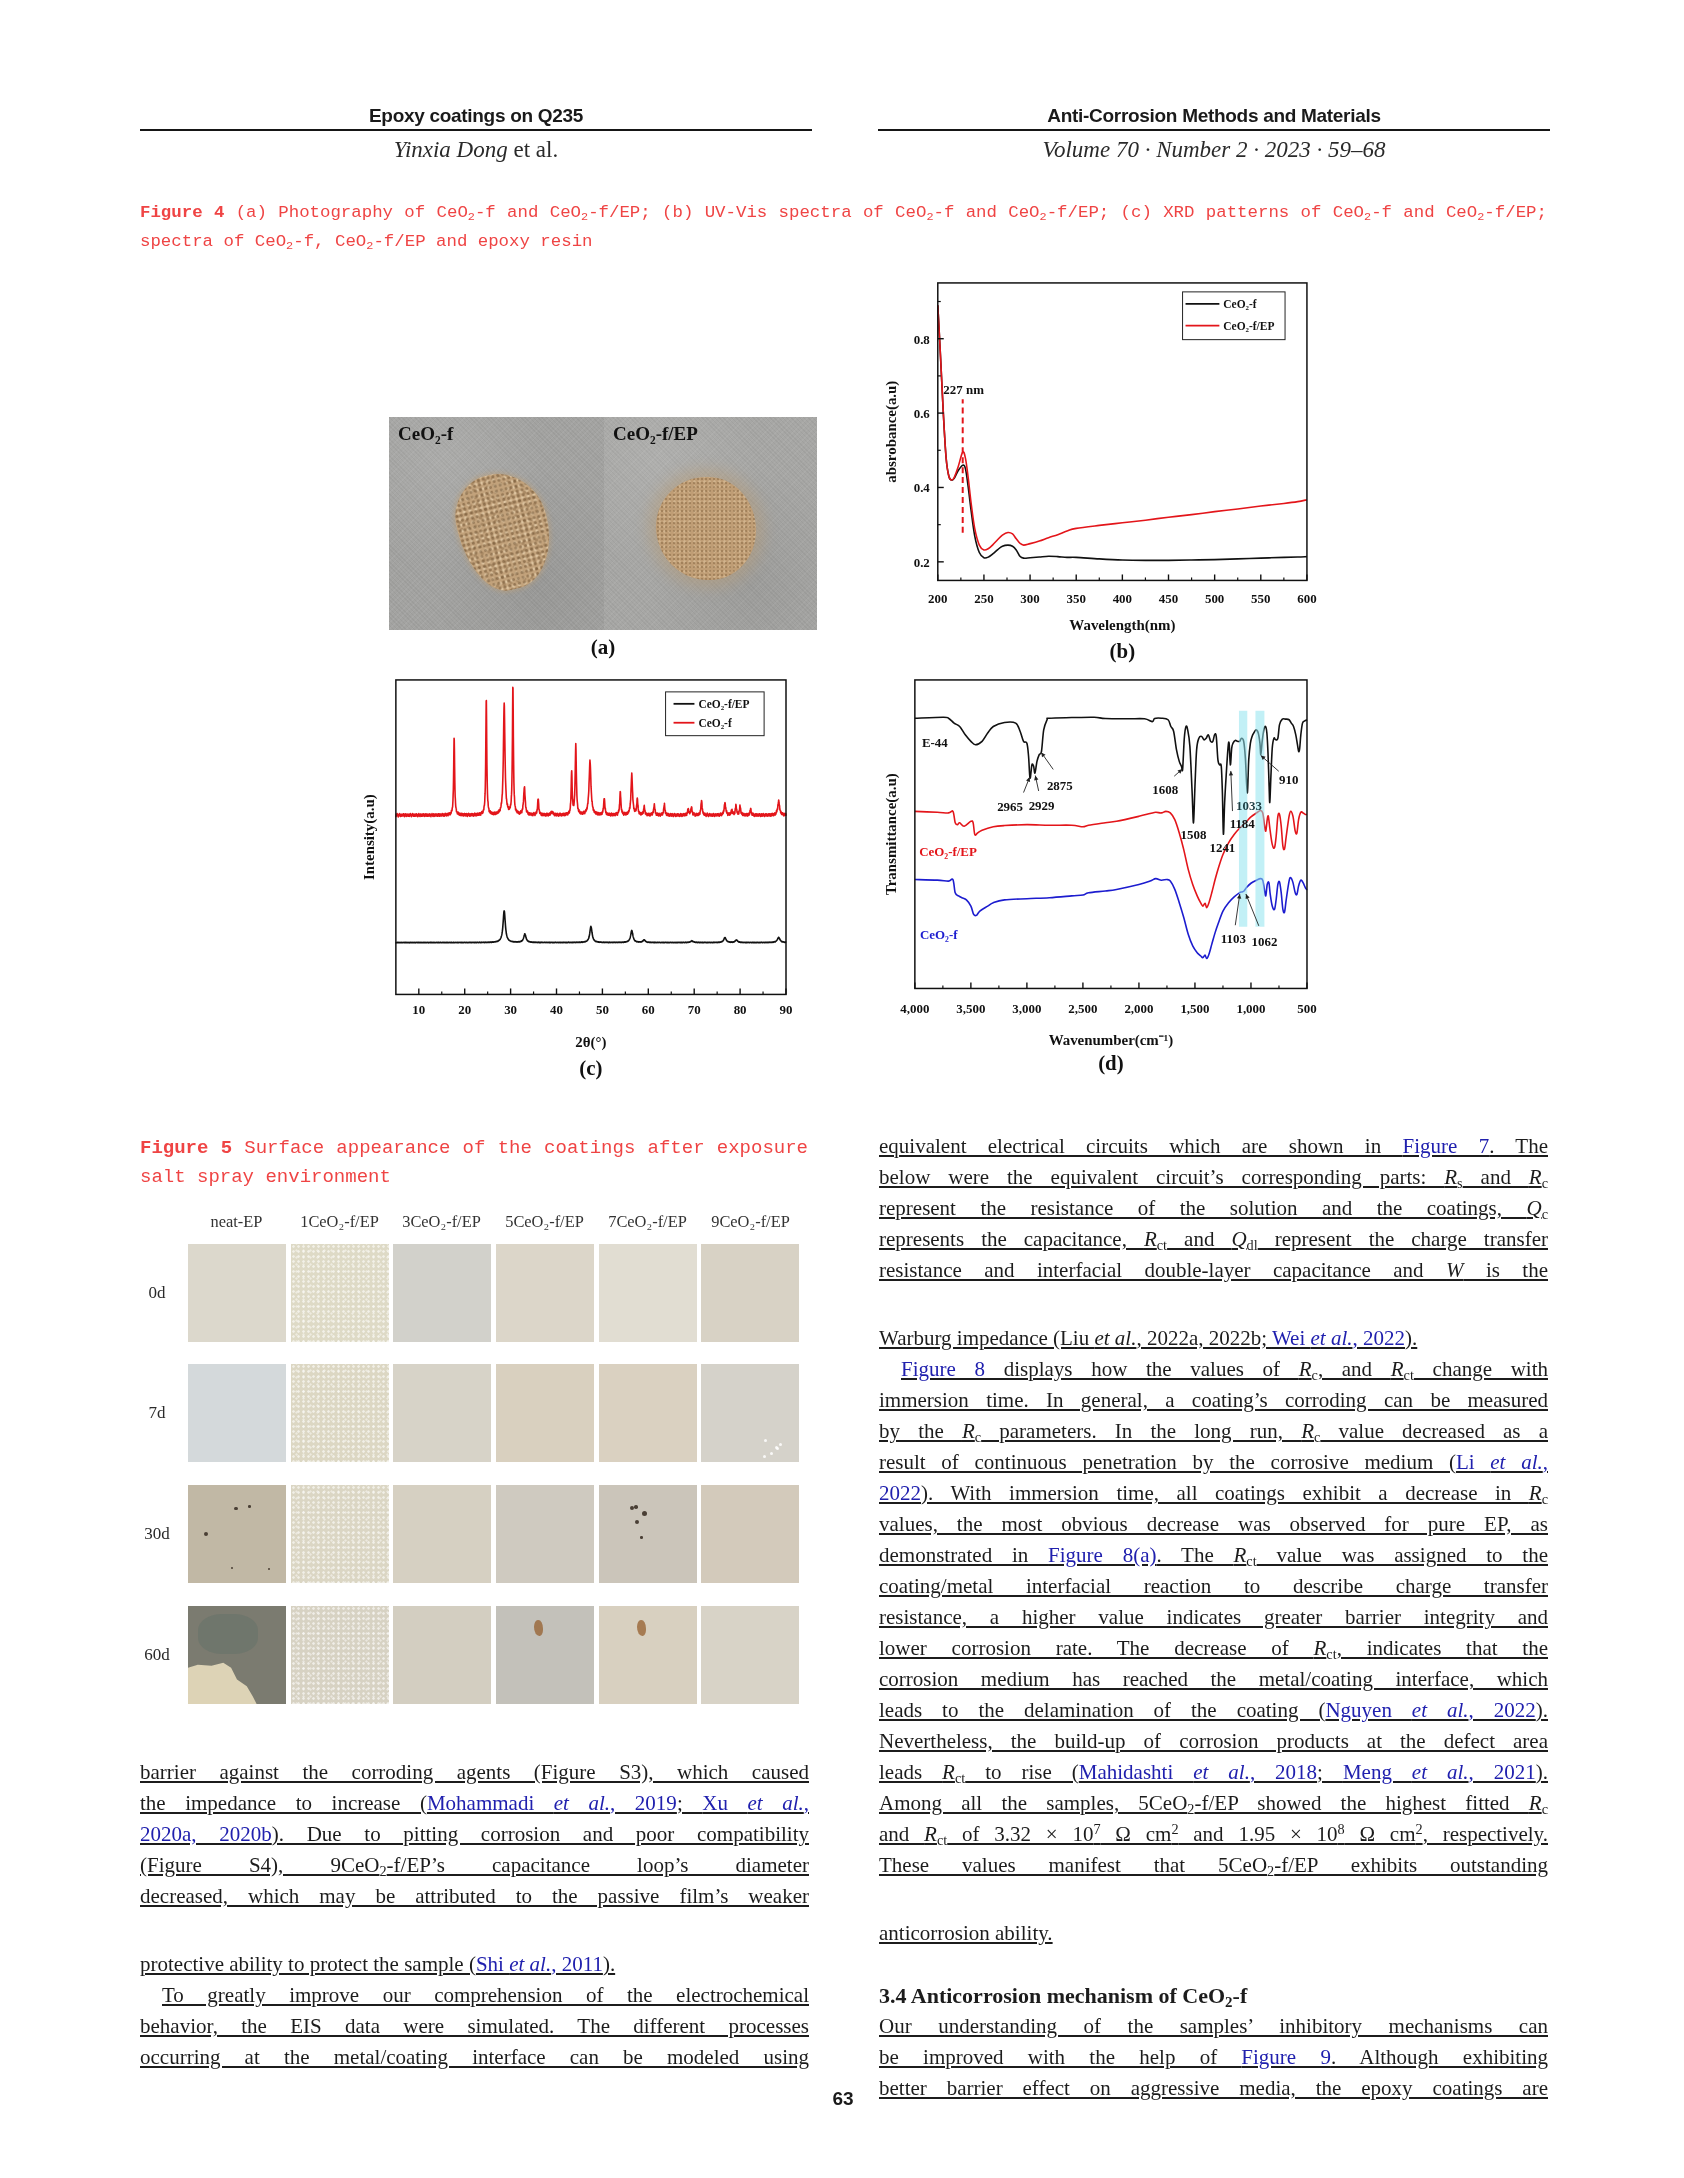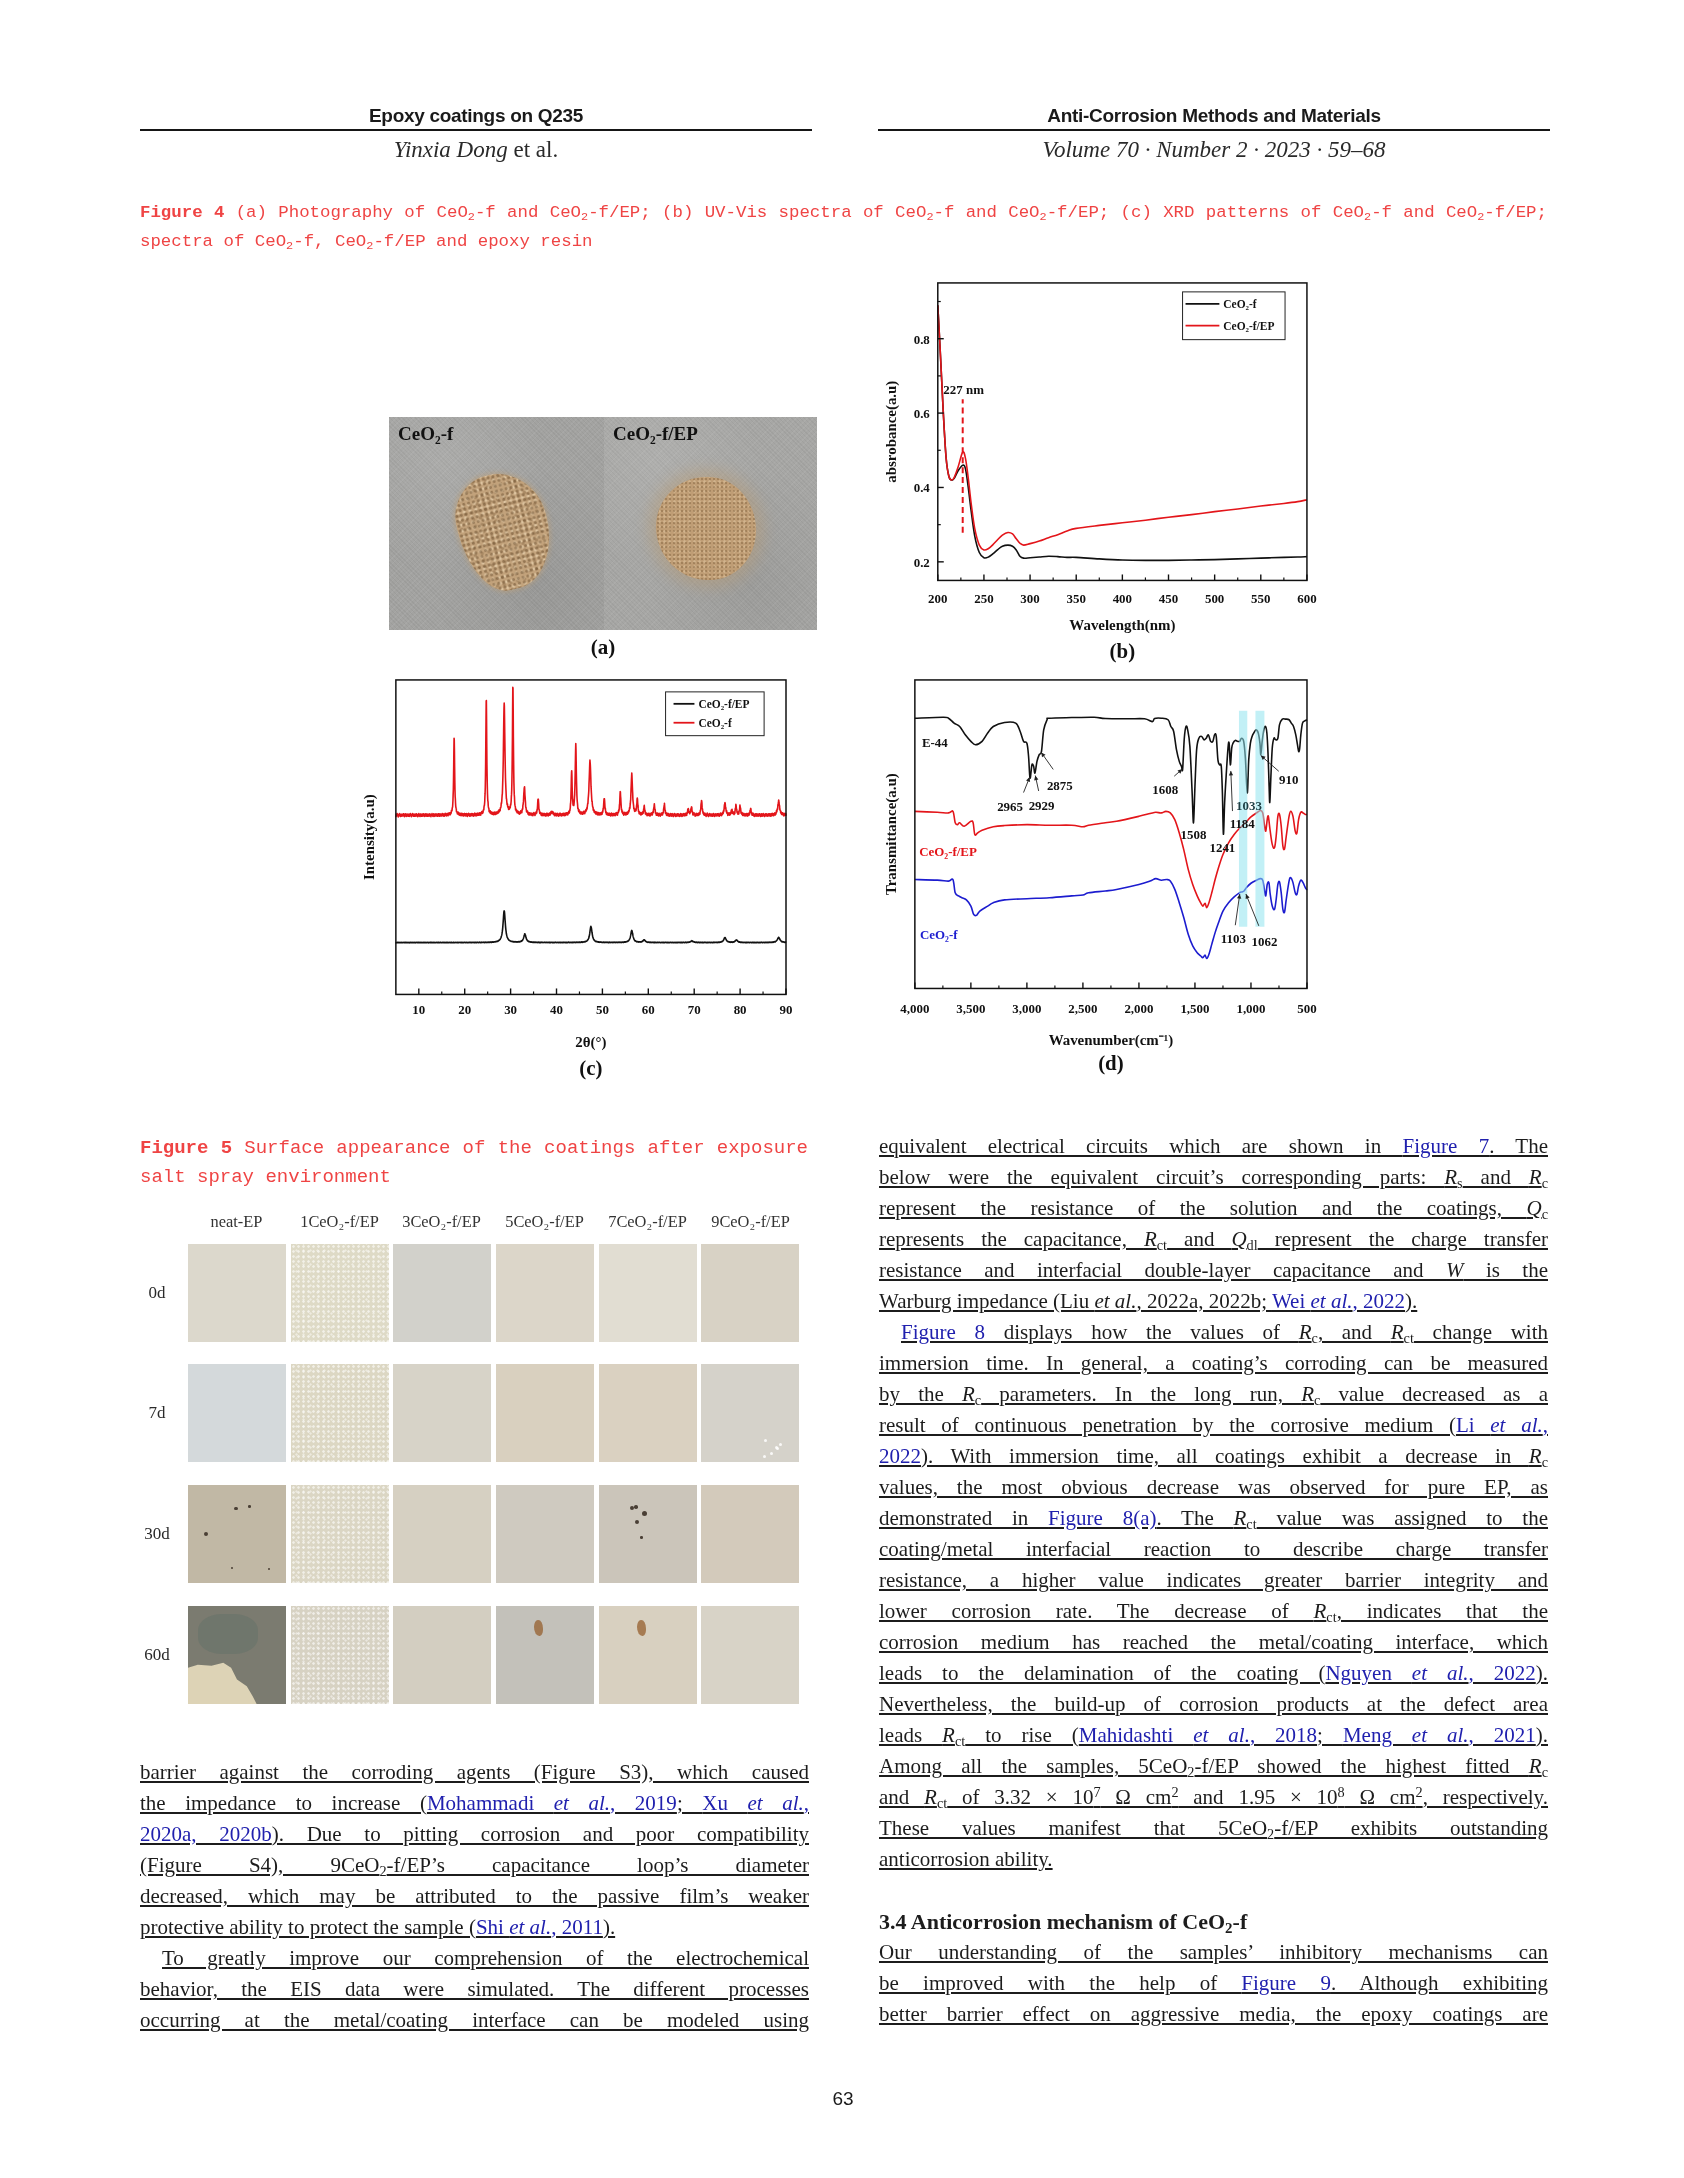--- a/index.html
+++ b/index.html
@@ -10,21 +10,21 @@
 .it{font-style:italic;}
 .bold{font-weight:bold;}
 .caption{position:absolute;font-family:Liberation Mono, monospace;color:#ef4444;}
 .caption .cl{height:29px;line-height:29px;overflow:hidden;text-align:justify;text-align-last:justify;}
 .caption .cl.last{text-align-last:left;}
 .sub{font-size:0.68em;vertical-align:-0.28em;line-height:0;}
 .sup{font-size:0.68em;vertical-align:0.5em;line-height:0;}
 .lnk{color:#2020ae;text-decoration:none;cursor:pointer;}
 .col{position:absolute;width:669px;font-family:"Liberation Serif",serif;font-size:21px;color:#1c1c1c;}
 .ln{height:31px;line-height:31px;text-align:justify;text-align-last:justify;overflow:hidden;text-decoration:underline;}
-.ln.last{text-align-last:left;}
+.ln.last{text-align-last:left;margin-top:37px;}
 .ln.ind{text-indent:22px;}
 .hd{height:31px;line-height:31px;font-weight:bold;font-size:22px;margin-top:31px;white-space:nowrap;}
 
 #photo{position:absolute;left:389px;top:417px;width:428px;height:213px;overflow:hidden;}
 .ph-half{position:absolute;top:0;height:213px;
   background:
    radial-gradient(ellipse at 25% 20%, rgba(255,255,255,.10), transparent 45%),
    radial-gradient(ellipse at 70% 80%, rgba(0,0,0,.06), transparent 50%),
    repeating-linear-gradient(45deg, rgba(0,0,0,.045) 0 1px, transparent 1px 3px),
    repeating-linear-gradient(-45deg, rgba(255,255,255,.06) 0 1px, transparent 1px 4px),
@@ -56,21 +56,21 @@
 .f5-head{position:absolute;top:1212px;width:109px;height:20px;line-height:20px;font-family:"Liberation Serif",serif;font-size:16.4px;color:#333;text-align:center;white-space:nowrap;}
 .f5-row{position:absolute;width:40px;height:20px;line-height:20px;font-family:"Liberation Serif",serif;font-size:17px;color:#2a2a2a;text-align:center;}
 .tile{position:absolute;width:98px;height:98px;overflow:hidden;}
 .tile.speckled{background-image:
    radial-gradient(circle, rgba(255,255,255,.6) 0.9px, transparent 1.6px),
    radial-gradient(circle, rgba(255,255,255,.45) 0.8px, transparent 1.5px);
    background-size:5px 5px,7px 7px;background-position:0 0,2px 3px;}
 .tile .dot{position:absolute;border-radius:50%;}
 .tile .patch{position:absolute;left:0;top:0;width:100%;height:100%;background:#ddd3b6;
    clip-path:polygon(0% 63%, 10% 60%, 24% 61%, 36% 58%, 44% 63%, 50% 75%, 60% 82%, 66% 92%, 70% 100%, 0% 100%);}
-.pagenum{position:absolute;top:2088px;left:813px;width:60px;text-align:center;font-family:"Liberation Sans",sans-serif;font-weight:normal;font-size:19px;color:#1a1a1a;}
+.pagenum{position:absolute;top:2088px;left:813px;width:60px;text-align:center;font-family:"Liberation Sans",sans-serif;font-weight:bold;font-size:19px;color:#1a1a1a;}
 </style>
 </head>
 <body>
 
 <div class="hdr-title" style="left:140px;width:672px;">Epoxy coatings on Q235</div>
 <div class="hdr-rule" style="left:140px;width:672px;"></div>
 <div class="hdr-sub" style="left:140px;width:672px;"><span class="it">Yinxia Dong</span><span> et al.</span></div>
 
 <div class="hdr-title" style="left:878px;width:672px;">Anti-Corrosion Methods and Materials</div>
 <div class="hdr-rule" style="left:878px;width:672px;"></div>

